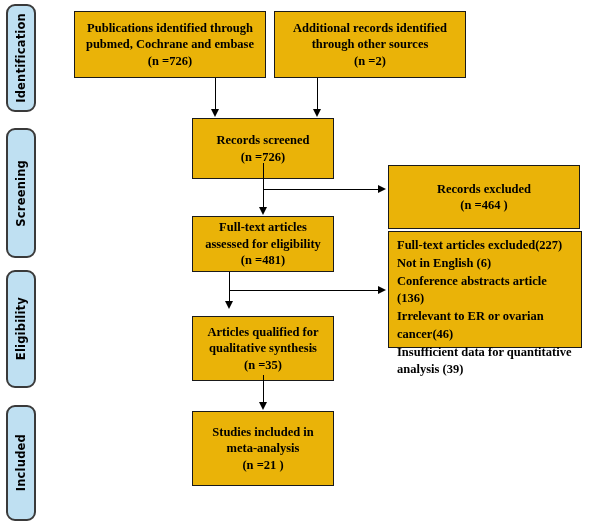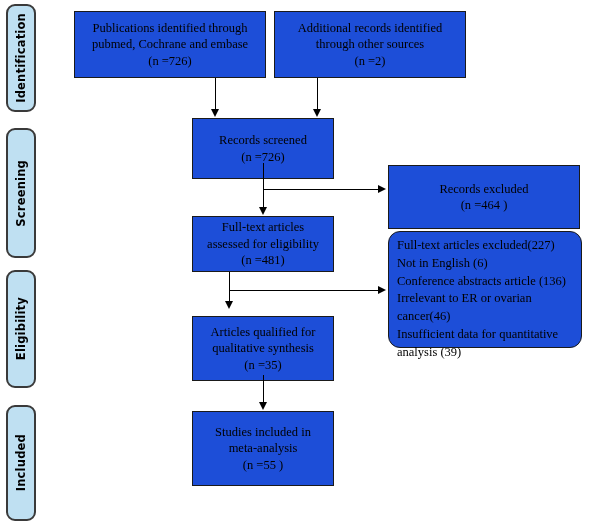--- a/index.html
+++ b/index.html
@@ -39,39 +39,39 @@
     font-size: 11.5px;
     color: #000000;
     letter-spacing: 0.2px;
     white-space: nowrap;
   }
 
   
   .flow-box {
     position: absolute;
     box-sizing: border-box;
-    background: #1d4ed8;
+    background: #eab308;
     border: 1.5px solid #1a1a1a;
     display: flex;
     align-items: center;
     justify-content: center;
+    font-weight: bold;
   }
   .flow-box .box-text {
     font-family: "Liberation Serif", serif;
     font-size: 12.5px;
     line-height: 1.32;
     color: #000000;
     text-align: center;
     white-space: pre-line;
     padding: 2px 6px;
   }
   .flow-box.left-align {
     align-items: flex-start;
     justify-content: flex-start;
-    border-radius: 12px;
   }
   .flow-box.left-align .box-text {
     text-align: left;
     padding: 5px 6px 5px 8px;
     line-height: 1.42;
   }
 
   
   .vline {
     position: absolute;
@@ -181,16 +181,16 @@
 qualitative synthesis
 (n =35)</span>
   </div>
 
   <div class="vline" style="left:263px; top:375px; height:28px;"></div>
   <div class="arrow-down" style="left:258.5px; top:402px;"></div>
 
   <div class="flow-box" style="left:192px; top:411px; width:142px; height:75px;">
     <span class="box-text">Studies included in
 meta-analysis
-(n =55 )</span>
+(n =21 )</span>
   </div>
 
 </div>
 
 </body></html>

